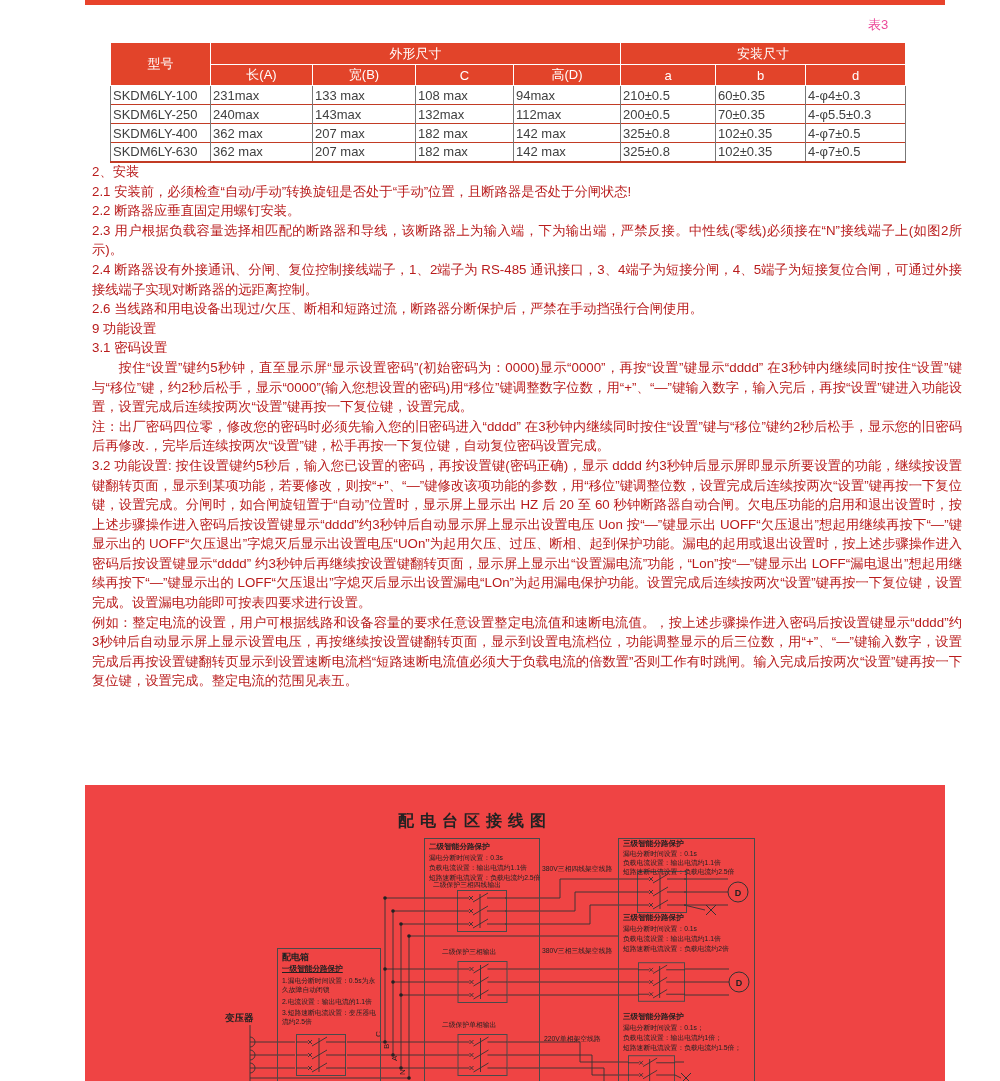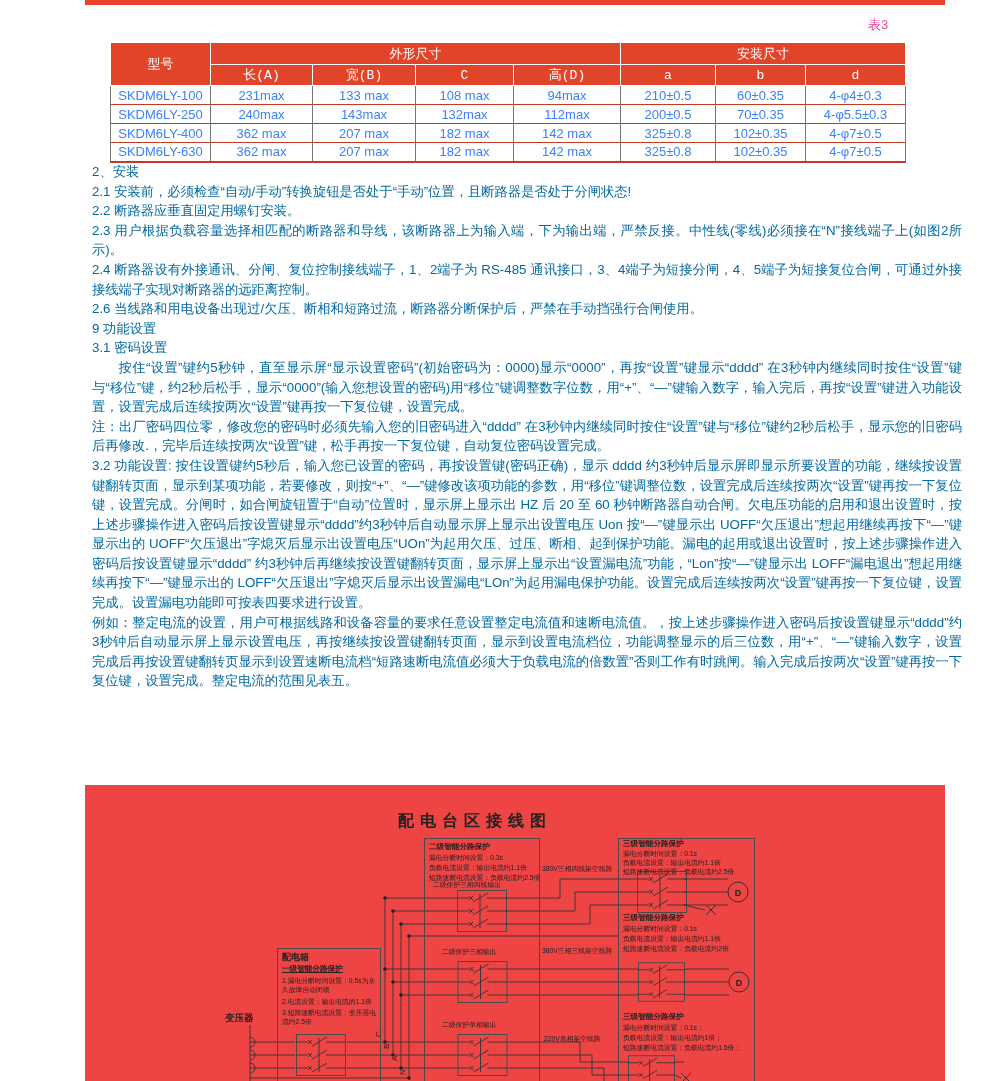--- a/index.html
+++ b/index.html
@@ -7,29 +7,29 @@
     font-family:"Liberation Sans","DejaVu Sans",sans-serif; }
   .page { position:relative; width:1000px; height:1081px; background:#fff; }
 
   .top-rule { position:absolute; left:85px; top:0; width:860px; height:5px; background:#e8432b; }
   .table-tag { position:absolute; left:868px; top:16px; font-size:13px; color:#ec4899; }
 
   
   .spec-table { position:absolute; left:110px; top:42px; border-collapse:collapse; table-layout:fixed; }
   .spec-table th { background:#e2442a; color:#fff; font-weight:normal; font-size:13px;
      border:1px solid #ffffff; padding:1px 2px; }
-  .spec-table td { background:#fff; color:#3b82f6; font-size:13px; text-align:center;
+  .spec-table td { background:#fff; color:#404040; font-size:13px; text-align:left;
      border-left:1px solid #777; border-right:1px solid #777; border-top:1px solid #c23b24;
      height:19px; padding:0 2px; }
   .spec-table { border:1px solid #9a9a9a; border-bottom:2px solid #c23b24; }
   .spec-table tr.h1 th { height:22px; }
-  .spec-table tr.h2 th { height:19px;font-family:Liberation Mono, monospace; }
+  .spec-table tr.h2 th { height:19px; }
 
   
-  .body-text { position:absolute; left:92px; top:162px; width:870px; color:#0369a1;
+  .body-text { position:absolute; left:92px; top:162px; width:870px; color:#b91c1c;
      font-size:13.3px; line-height:19.6px; text-align:justify; }
   .body-text p { margin:0; }
   .indent1 { text-indent:2em; }
 
   
   .diagram { position:absolute; left:85px; top:785px; width:860px; height:359px;
      background:#ef4444; overflow:hidden; color:#222; }
   .dg-title { position:absolute; left:270px; top:26px; width:240px; text-align:center;
      font-size:16px; font-weight:bold; letter-spacing:6px; color:#222; }
   .dg-box { position:absolute; border:1px solid #4a4a4a; }

